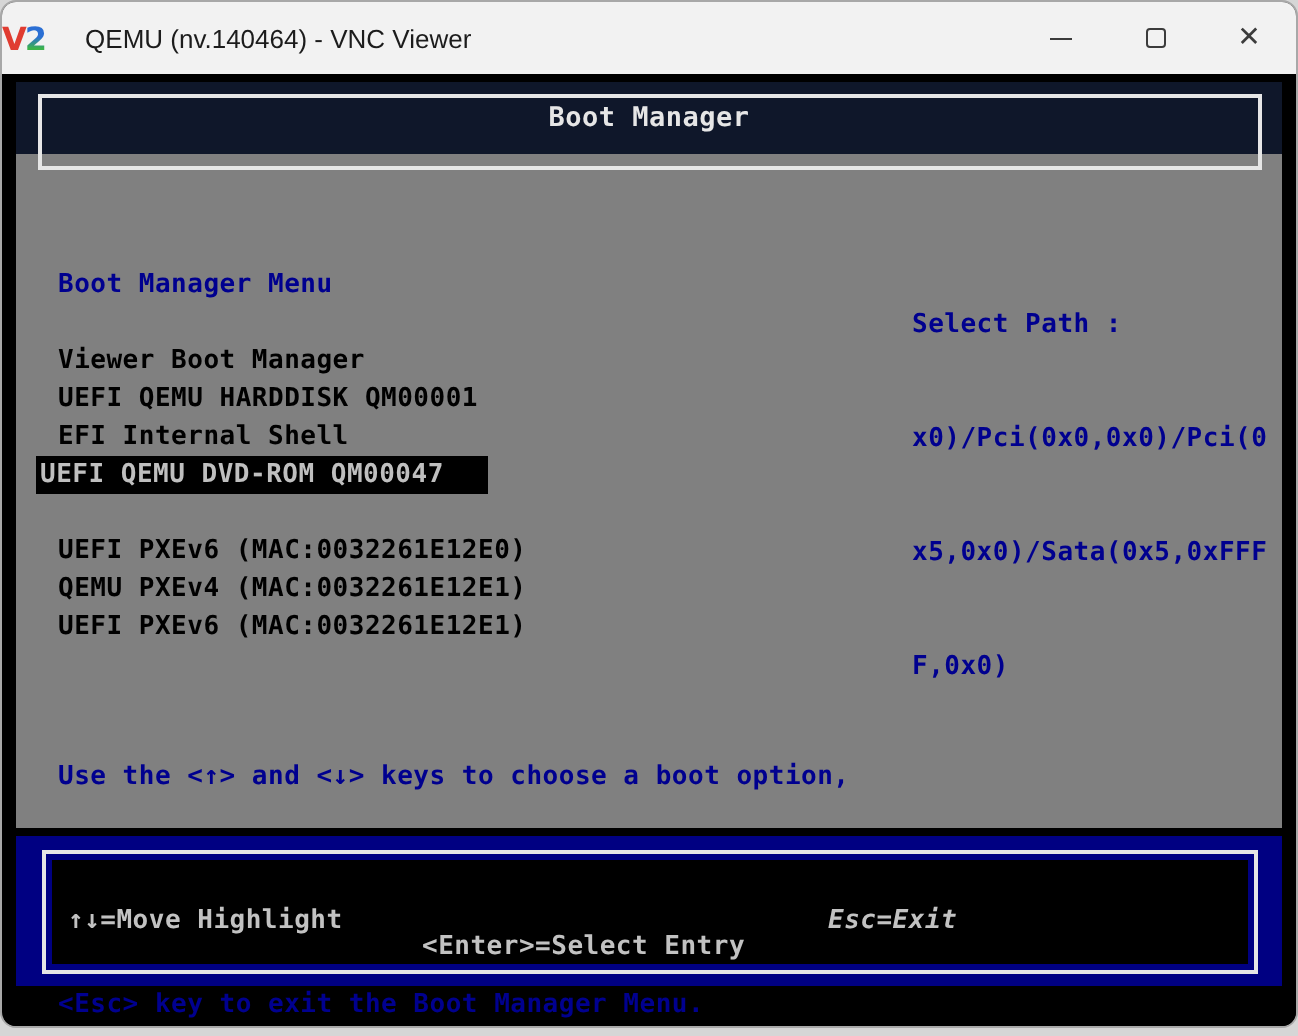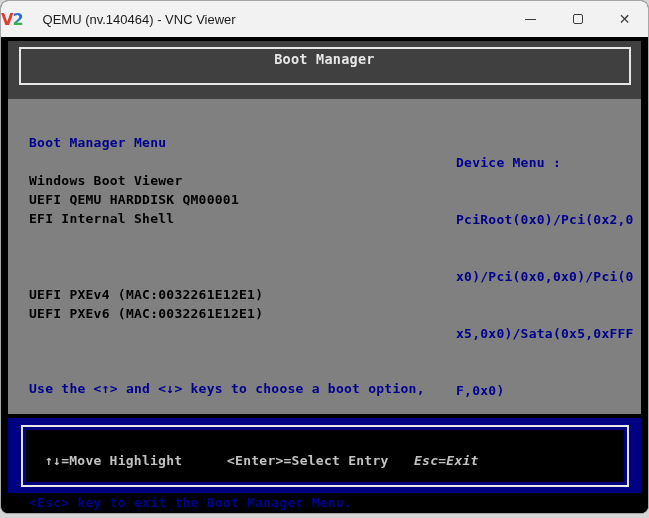--- a/index.html
+++ b/index.html
@@ -26,42 +26,42 @@
   .min-glyph { width:11px; height:1px; background:#3c3c3c; }
   .max-glyph { width:10px; height:10px; border:1px solid #3c3c3c; border-radius:2px; }
   .close-glyph { font-size:14px; line-height:14px; font-family:"DejaVu Sans", sans-serif; }
   
   .vnc { position:absolute; left:1px; top:36px; width:647px; height:477px; background:#000; }
   .guest {
     position:absolute; left:6px; top:4px; width:633px; height:452px;
     background:#808080; font-family:"DejaVu Sans Mono", monospace; font-weight:bold;
     font-size:13px; letter-spacing:0.25px; line-height:19px;
   }
-  .band-top { position:absolute; left:0; top:0; width:100%; height:58px; background:#404040; }
+  .band-top { position:absolute; left:0; top:0; width:100%; height:36px; background:#0f172a; }
   .band-top .frame {
     position:absolute; left:11px; top:6px; width:612px; height:38px;
     border:2px solid #e6e6e6;
   }
   .band-title { position:absolute; left:0; top:9px; width:100%; text-align:center; color:#e6e6e6; font-size:13.5px; }
   .menu-title { position:absolute; left:21px; top:92px; color:#00008f; }
   .entry { position:absolute; left:21px; height:19px; color:#000000; white-space:pre; }
   .entry.selected {
     left:10px; width:226px; background:#000000; color:#bfbfbf; padding-left:2px;
   }
   .device-path { position:absolute; left:448px; top:74px; width:180px; color:#00008f; white-space:pre; }
   .help { position:absolute; left:21px; top:300px; color:#00008f; white-space:pre; }
   .strip-bottom { position:absolute; left:0; top:373px; width:100%; height:4px; background:#000; }
   .band-bottom { position:absolute; left:0; top:377px; width:100%; height:75px; background:#000082; }
   .band-bottom .frame {
     position:absolute; left:13px; top:7px; width:608px; height:62px; border:2px solid #e6e6e6;
   }
   .band-bottom .inner { position:absolute; left:3px; top:3px; right:3px; bottom:3px; background:#000; }
   .hint { position:absolute; top:21px; color:#c2c2c2; white-space:pre; }
-  .hint.move { left:19px; }
-  .hint.select { left:201px; }
+  .hint.move { left:8px; }
+  .hint.select { left:185px;margin-top:13px; }
   .hint.exit { left:388px;font-style:italic; }
 </style>
 </head>
 <body>
 
 <div class="window">
 
   <div class="titlebar">
     <span class="logo"><span class="v">V</span><span class="two">2</span></span>
     <span class="win-title">QEMU (nv.140464) - VNC Viewer</span>
@@ -81,29 +81,30 @@
   <div class="vnc">
     <div class="guest">
 
       <div class="band-top">
         <div class="frame"></div>
         <div class="band-title">Boot Manager</div>
       </div>
 
       <div class="menu-title">Boot Manager Menu</div>
 
-      <div class="entry" style="top:130px">Windows Boot Viewer</div>
+      <div class="entry" style="top:130px">Viewer Boot Manager</div>
       <div class="entry" style="top:149px">UEFI QEMU HARDDISK QM00001</div>
       <div class="entry" style="top:168px">EFI Internal Shell</div>
-      <div class="entry" style="top:244px">UEFI PXEv4 (MAC:0032261E12E1)</div>
+      <div class="entry selected" style="top:187px">UEFI QEMU DVD-ROM QM00047</div>
+      <div class="entry" style="top:225px">UEFI PXEv6 (MAC:0032261E12E0)</div>
+      <div class="entry" style="top:244px">QEMU PXEv4 (MAC:0032261E12E1)</div>
       <div class="entry" style="top:263px">UEFI PXEv6 (MAC:0032261E12E1)</div>
 
       <div class="device-path">
-        <div>Device Menu :</div>
-        <div>PciRoot(0x0)/Pci(0x2,0</div>
+        <div>Select Path :</div>
         <div>x0)/Pci(0x0,0x0)/Pci(0</div>
         <div>x5,0x0)/Sata(0x5,0xFFF</div>
         <div>F,0x0)</div>
       </div>
 
       <div class="help">
         <div>Use the &lt;↑&gt; and &lt;↓&gt; keys to choose a boot option,</div>
         <div>the &lt;Enter&gt; key to select a boot option, and the</div>
         <div>&lt;Esc&gt; key to exit the Boot Manager Menu.</div>
       </div>

